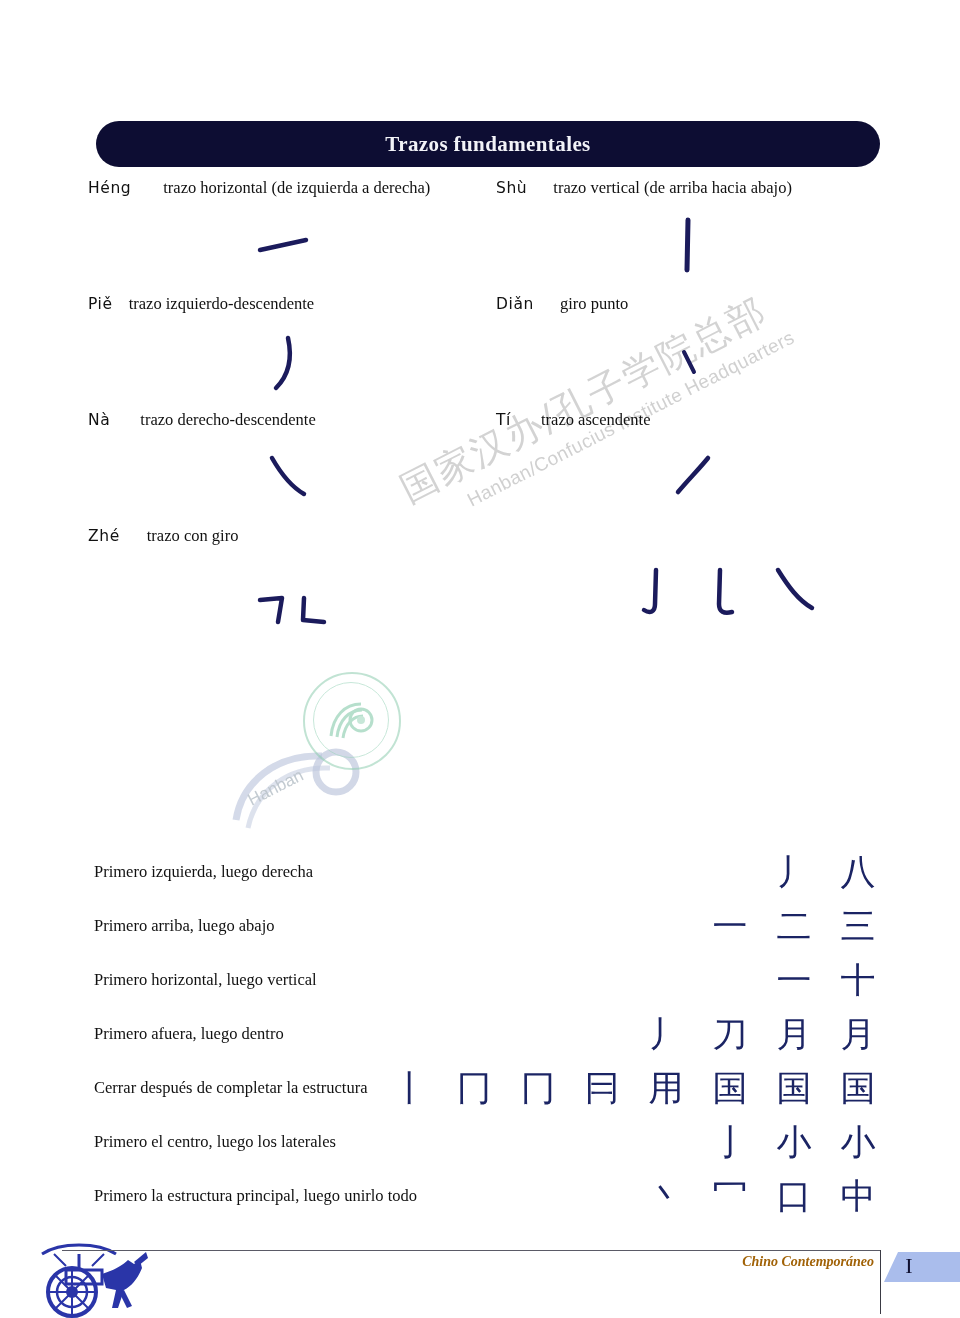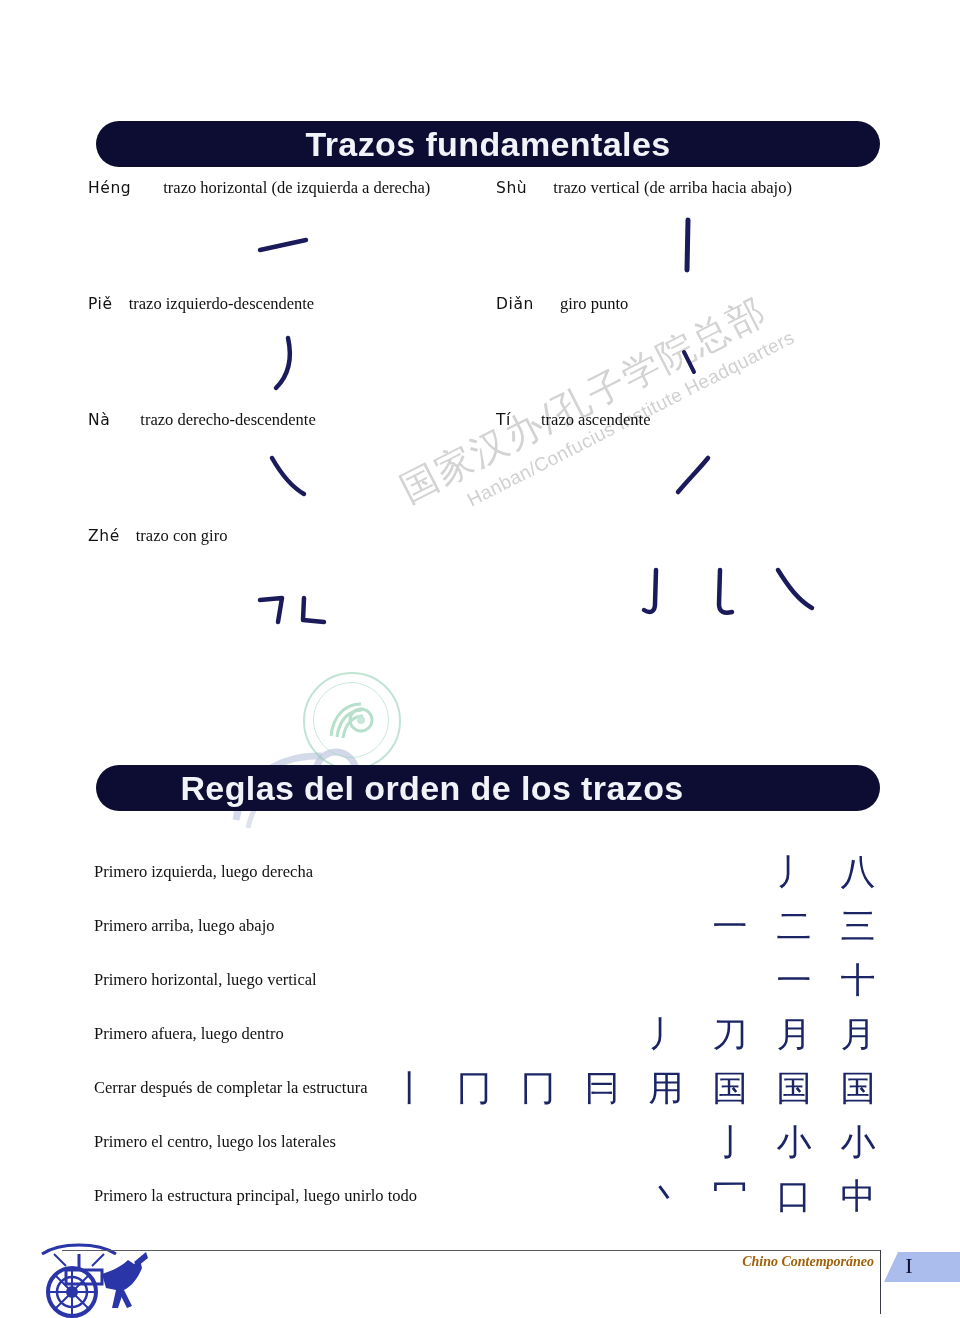--- a/index.html
+++ b/index.html
@@ -18,23 +18,23 @@
   .banner{
     position:absolute;
     left:96px;width:784px;height:46px;
     background:#0d0d33;
     border-radius:23px;
     display:flex;align-items:center;justify-content:center;
     z-index:6;
   }
   .banner-title{
     color:#f2f3f8;
-    font-family:Liberation Sans, sans-serif;
+    font-family:Liberation Serif, serif;
     font-weight:bold;
-    font-size:34px;
+    font-size:21px;
     letter-spacing:.4px;
     white-space:nowrap;
   }
   #banner-strokes{top:121px;}
   #banner-rules{top:765px;}
   #banner-rules .banner-title{transform:translateX(-56px);}
 
   
   .stroke-grid{position:absolute;left:0;top:178px;width:960px;z-index:5;}
   .stroke-row{position:relative;height:116px;}
@@ -277,21 +277,21 @@
             <path d="M4 38 C14 26 26 14 34 4" fill="none" stroke="#1b1b5c" stroke-width="4.5" stroke-linecap="round"></path>
           </svg>
         </div>
       </div>
     </div>
 
     <div class="stroke-row" style="height:140px">
       <div class="cell left" style="height:140px">
         <div class="cell-head">
           <span class="pinyin">Zhé</span>
-          <span class="stroke-desc" style="margin-left:16px">trazo con giro</span>
+          <span class="stroke-desc" style="margin-left:27px">trazo con giro</span>
         </div>
         <div class="glyph-area" style="height:112px">
           <svg style="position:absolute;left:168px;top:36px" width="80" height="46">
             <path d="M4 8 L26 6 L22 30" fill="none" stroke="#1b1b5c" stroke-width="4.5" stroke-linecap="round" stroke-linejoin="round"></path>
             <path d="M48 6 L47 28 L68 30" fill="none" stroke="#1b1b5c" stroke-width="4.5" stroke-linecap="round" stroke-linejoin="round"></path>
           </svg>
         </div>
       </div>
       <div class="cell right" style="height:140px">
         <div class="glyph-area" style="height:112px">
@@ -299,23 +299,20 @@
             <path d="M16 4 L15 38 C15 46 10 48 4 44" fill="none" stroke="#1b1b5c" stroke-width="4.5" stroke-linecap="round"></path>
             <path d="M80 4 L79 38 C79 46 84 48 92 46" fill="none" stroke="#1b1b5c" stroke-width="4.5" stroke-linecap="round"></path>
             <path d="M138 4 C148 20 158 34 172 42" fill="none" stroke="#1b1b5c" stroke-width="4.5" stroke-linecap="round"></path>
           </svg>
         </div>
       </div>
     </div>
 
   </div>
 
-  <div class="banner" id="banner-rules">
-    <span class="banner-title">Reglas del orden de los trazos</span>
-  </div>
 
   <div class="rules">
 
     <div class="rule-row">
       <div class="rule-text">Primero izquierda, luego derecha</div>
       <div class="rule-chars">
         <span class="han">丿</span>
         <span class="han">八</span>
       </div>
     </div>

